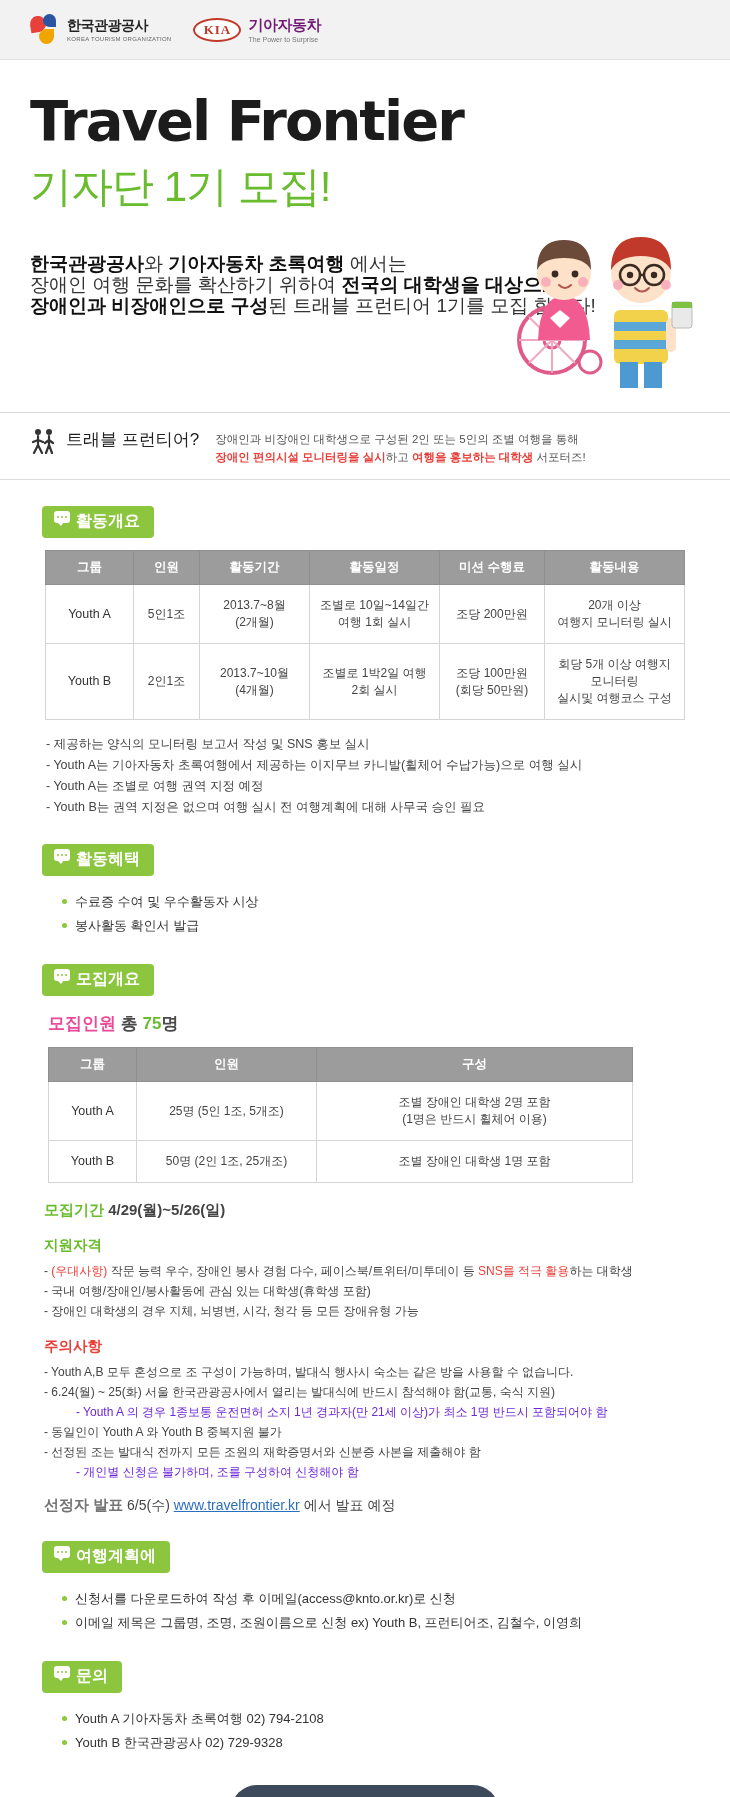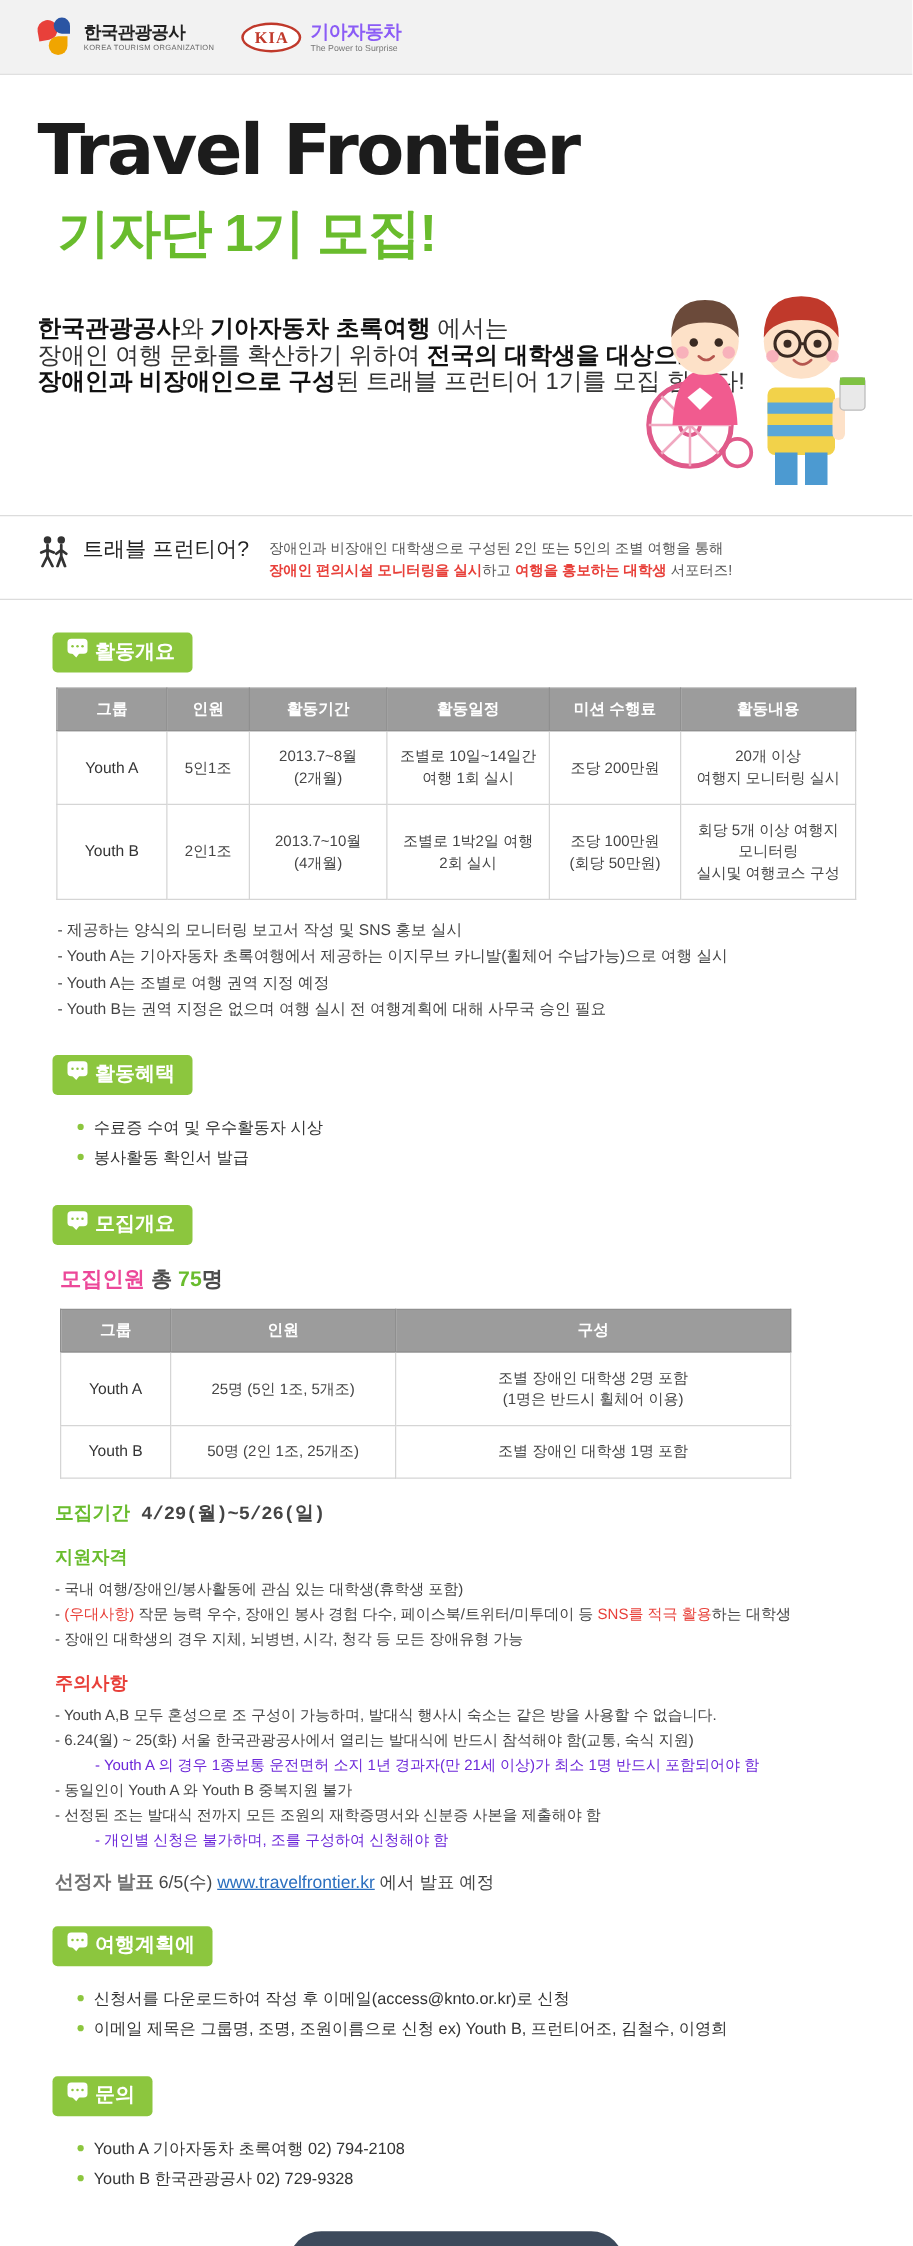--- a/index.html
+++ b/index.html
@@ -42,43 +42,43 @@
   .kto-text .kt2 { font-size: 6px; color: #666; letter-spacing: 0.3px; margin-top: 1px; }
 
   .logo-kia { display: flex; align-items: center; gap: 7px; }
   .kia-oval {
     width: 48px; height: 24px; border-radius: 50%;
     background: #ffffff; border: 2px solid #c0392b;
     display: flex; align-items: center; justify-content: center;
     color: #c0392b; font-weight: bold; font-size: 13px; letter-spacing: 1px;
     font-family: "Liberation Serif", serif;
   }
-  .kia-text .k1 { font-size: 15px; font-weight: bold; color: #8b5cf6; letter-spacing: -0.5px; }
+  .kia-text .k1 { font-size: 15px; font-weight: bold; color: #701a75; letter-spacing: -0.5px; }
   .kia-text .k2 { font-size: 7px; color: #777; margin-top: 1px; }
 
   
   .hero {
     position: relative;
     padding: 28px 30px 0 30px;
     background: #ffffff;
     min-height: 330px;
   }
   .hero h1 {
     margin: 0;
     font-size: 56px;
     letter-spacing: -2px;
     color: #1c1c1c;
     font-weight: bold;
     font-family: "DejaVu Sans", sans-serif;
   }
   .hero h2 {
-    margin: 6px 0 0 16px;
+    margin: 6px 0 0 0;
     font-size: 42px;
     color: #69bc2d;
-    font-weight: bold;
+    font-weight: normal;
     letter-spacing: -1px;
   }
   .hero-desc {
     margin-top: 38px;
     font-size: 19px;
     line-height: 21px;
     color: #333;
   }
   .hero-desc .b { font-weight: bold; color: #111; }
 
@@ -168,21 +168,21 @@
     content: ""; position: absolute; left: 0; top: 9px;
     width: 5px; height: 5px; background: #8cc63e; border-radius: 50%;
   }
   ul.dotlist { padding: 0; margin-left: 62px; }
 
   
   .recruit-count { margin: 16px 0 0 48px; font-size: 17px; font-weight: bold; color: #4a4a4a; }
   .recruit-count .g { color: #ec4899; }
   .recruit-count .num { color: #69bc2d; }
 
-  .field-title { font-size: 15px; font-weight: bold; color: #69bc2d; margin: 18px 0 16px 44px; font-family: Liberation Mono, monospace; }
+  .field-title { font-size: 15px; font-weight: bold; color: #69bc2d; margin: 18px 0 16px 44px; }
   .field-title .dk { color: #444; font-weight: bold; }
 
   .sub-title { font-size: 14.5px; font-weight: bold; color: #69bc2d; margin: 12px 0 0 44px; }
   .qual-list { margin: 6px 0 0 44px; font-size: 12px; color: #444; line-height: 20px; }
   .qual-list .red { color: #e8403a; }
 
   .notice-title { font-size: 14.5px; font-weight: bold; color: #e8403a; margin: 16px 0 0 44px; }
   .notice-list { margin: 6px 0 0 44px; font-size: 12px; color: #444; line-height: 20px; }
   .notice-list .red { color: #6d28d9; margin-left: 32px; }
 
@@ -416,24 +416,24 @@
       </tbody>
     </table>
 
     <div class="field-title">
       <span>모집기간</span>
       <span class="dk">4/29(월)~5/26(일)</span>
     </div>
 
     <div class="sub-title">지원자격</div>
     <div class="qual-list">
-      <div>- 국내 여행/장애인/봉사활동에 관심 있는 대학생(휴학생 포함)</div>
       <div>
         <span>- </span><span class="red">(우대사항)</span><span> 작문 능력 우수, 장애인 봉사 경험 다수, 페이스북/트위터/미투데이 등 </span><span class="red">SNS를 적극 활용</span><span>하는 대학생</span>
       </div>
+      <div>- 국내 여행/장애인/봉사활동에 관심 있는 대학생(휴학생 포함)</div>
       <div>- 장애인 대학생의 경우 지체, 뇌병변, 시각, 청각 등 모든 장애유형 가능</div>
     </div>
 
     <div class="notice-title">주의사항</div>
     <div class="notice-list">
       <div>- Youth A,B 모두 혼성으로 조 구성이 가능하며, 발대식 행사시 숙소는 같은 방을 사용할 수 없습니다.</div>
       <div>- 6.24(월) ~ 25(화) 서울 한국관광공사에서 열리는 발대식에 반드시 참석해야 함(교통, 숙식 지원)</div>
       <div class="red">- Youth A 의 경우 1종보통 운전면허 소지 1년 경과자(만 21세 이상)가 최소 1명 반드시 포함되어야 함</div>
       <div>- 동일인이 Youth A 와 Youth B 중복지원 불가</div>
       <div>- 선정된 조는 발대식 전까지 모든 조원의 재학증명서와 신분증 사본을 제출해야 함</div>

